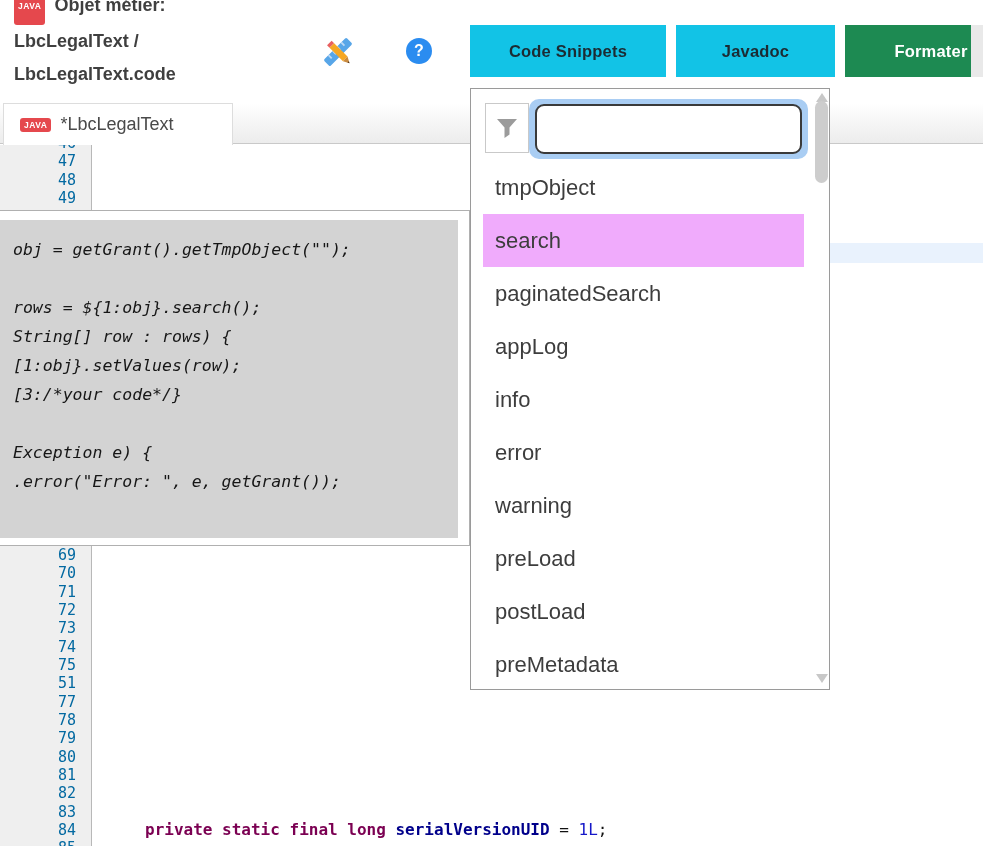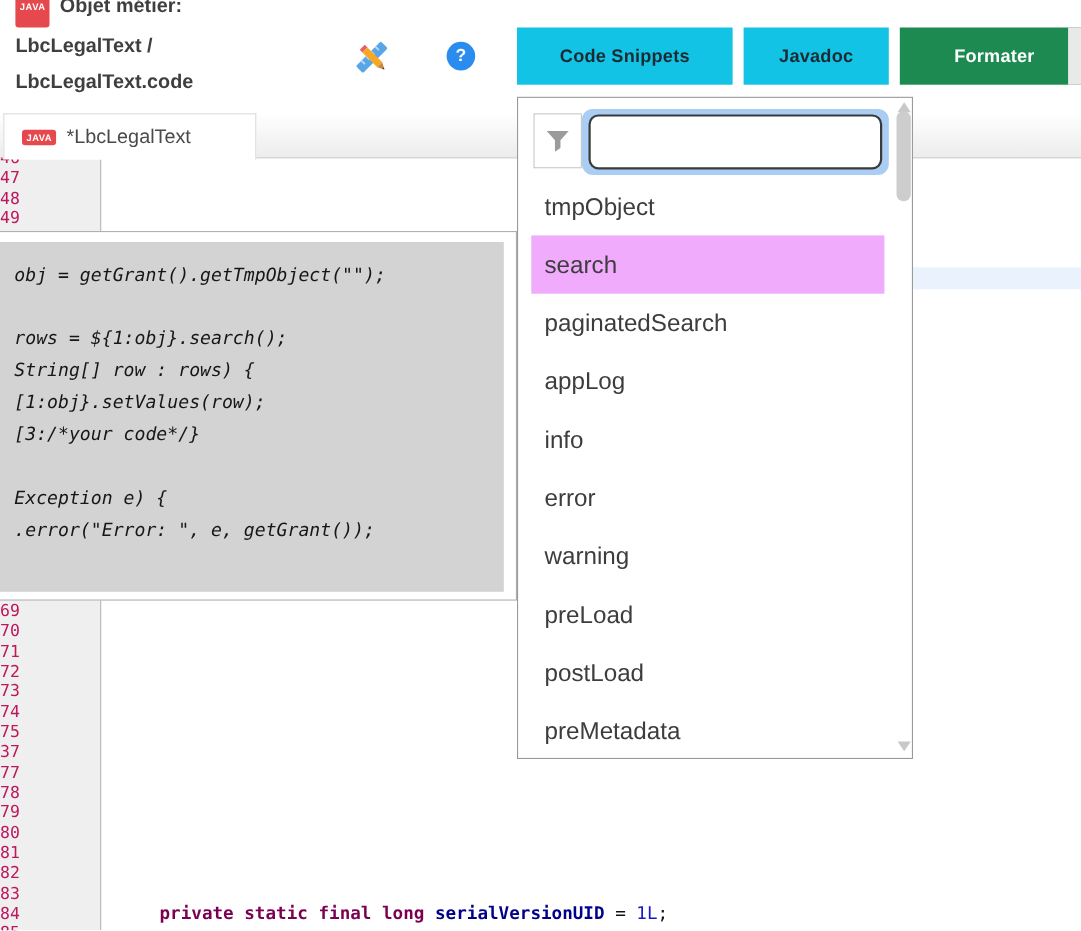--- a/index.html
+++ b/index.html
@@ -29,43 +29,43 @@
     left:406px; top:38px; width:26px; height:26px; border-radius:50%;
     background:#2b8cf0; color:#fff; font-weight:bold; font-size:16px;
     display:flex; align-items:center; justify-content:center;
   }
   .btn-row { position:absolute; left:470px; top:25px; height:52px; z-index:3; display:flex; }
   .hbtn {
     height:52px; border:none; cursor:pointer; font-family:inherit;
     font-size:16.5px; font-weight:600; letter-spacing:.2px;
   }
   .hbtn-0 { width:196px; margin-right:10px; }
-  .hbtn-1 { width:132px; margin-right:10px; }
+  .hbtn-1 { width:159px; margin-right:10px; }
   .hbtn-2 { width:172px; }
   .partial-btn {
     position:absolute; left:971px; top:25px; width:12px; height:52px;
     background:#e9e9e9; z-index:3;
   }
   
   .tab {
     position:absolute; left:3px; top:103px; width:230px; height:42px;
     background:#fff; border:1px solid #ddd; border-bottom:none; z-index:3;
     display:flex; align-items:center; padding-left:16px; cursor:pointer;
     font-size:18px; color:#4a4a4a;
   }
   
   .editor { position:absolute; left:0; top:145px; width:983px; height:701px; background:#fff; z-index:0; }
   .gutter {
     position:absolute; left:0; top:0; width:92px; height:701px;
     background:#efefef; border-right:1px solid #b8b8b8;
   }
   .gutter-nums {
-    position:absolute; width:76px; text-align:left;
+    position:absolute; width:76px; text-align:right;
     font-family:"DejaVu Sans Mono", monospace; font-size:15px;
-    line-height:18.33px; color:#be185d;
+    line-height:18.33px; color:#0369a1;
   }
   .gutter-top { left:0; top:-11px; }
   .gutter-bottom { left:0; top:401px; }
   .line-highlight {
     position:absolute; left:93px; top:98px; width:890px; height:20px;
     background:#e9f2fd;
   }
   .code-line {
     position:absolute; left:145px; top:676px;
     font-family:"DejaVu Sans Mono", monospace; font-size:16px; line-height:18.33px;
@@ -183,21 +183,21 @@
           <div>49</div>
         </div>
       <div class="gutter-nums gutter-bottom" id="gutterBottom">
           <div>69</div>
           <div>70</div>
           <div>71</div>
           <div>72</div>
           <div>73</div>
           <div>74</div>
           <div>75</div>
-          <div>37</div>
+          <div>51</div>
           <div>77</div>
           <div>78</div>
           <div>79</div>
           <div>80</div>
           <div>81</div>
           <div>82</div>
           <div>83</div>
           <div>84</div>
           <div>85</div>
         </div>

